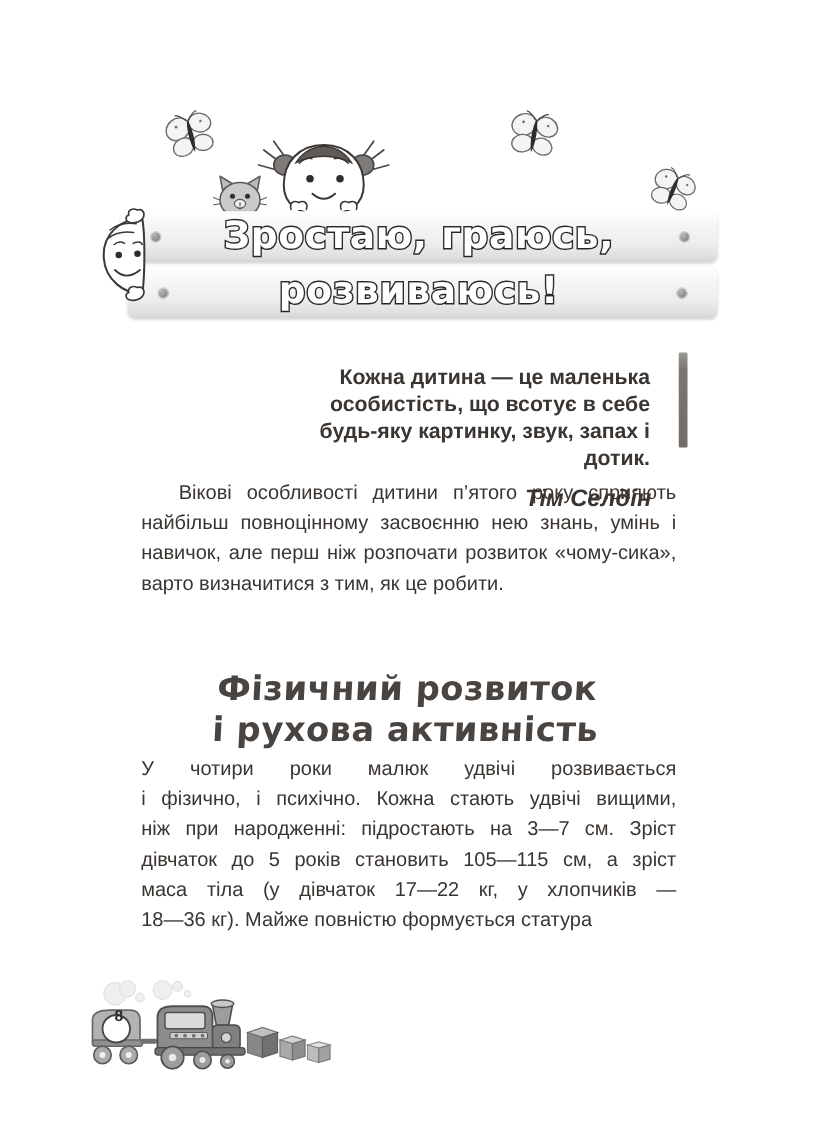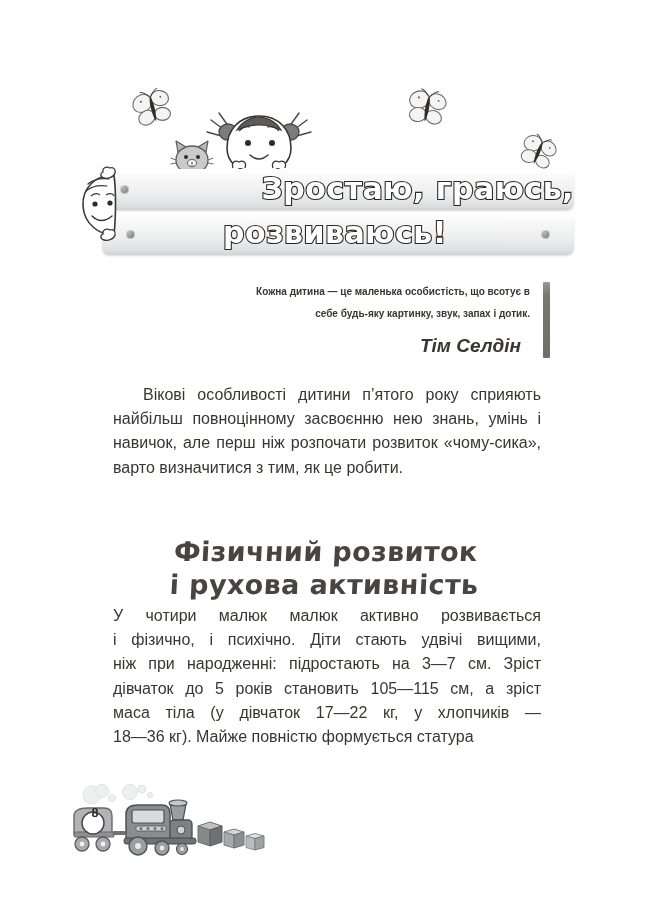--- a/index.html
+++ b/index.html
@@ -125,21 +125,21 @@
     font-size: 30px;
     line-height: 44px;
     letter-spacing: 0.5px;
     color: #ffffff;
     -webkit-text-stroke: 2.2px #2e2a27;
     paint-order: stroke fill;
     text-shadow:
       0 1px 0 rgba(0,0,0,0.12);
     pointer-events: none;
   }
-  .sign-title .l1 { display: block; text-align: right; }
+  .sign-title .l1 { display: block; }
   .sign-title .l2 { display: block; }
 
   
   .quote-block {
     position: absolute;
     left: 230px;
     top: 279px;
     width: 320px;
     padding-right: 18px;
     box-sizing: border-box;
@@ -150,24 +150,24 @@
     right: 0px;
     top: 3px;
     width: 7px;
     height: 76px;
     background: linear-gradient(180deg, #9b9792 0%, #7a7571 18%, #726d69 100%);
     border-radius: 1px;
   }
   .quote-text {
     font-family: "Liberation Sans", sans-serif;
     font-weight: 700;
-    font-size: 10px;
+    font-size: 17px;
     line-height: 21.5px;
     color: #3a3531;
-    margin: 2px;
+    margin: 12px;
   }
   .quote-author {
     font-family: "Liberation Sans", sans-serif;
     font-weight: 700;
     font-style: italic;
     font-size: 19px;
     line-height: 21px;
     color: #3a3531;
     margin: 11px;
   }
@@ -375,22 +375,22 @@
   </div>
 
   <p class="body-para para-intro">Вікові особливості дитини п’ятого року сприяють найбільш повноцінному засвоєнню нею знань, умінь і навичок, але перш ніж розпочати розвиток «чому-сика», варто визначитися з тим, як це робити.</p>
 
   <h2 class="section-heading">
     <span>Фізичний розвиток</span>
     <span>і рухова активність</span>
   </h2>
 
   <div class="body-para para-main">
-    <span class="jline jline-first">У чотири малюк малюк активно розвивається</span>
-    <span class="jline">і фізично, і психічно. Діти стають удвічі вищими,</span>
+    <span class="jline jline-first">У чотири роки малюк удвічі розвивається</span>
+    <span class="jline">і фізично, і психічно. Кожна стають удвічі вищими,</span>
     <span class="jline">ніж при народженні: підростають на 3—7 см. Зріст</span>
     <span class="jline">дівчаток до 5 років становить 105—115 см, а зріст</span>
     <span class="jline">маса тіла (у дівчаток 17—22 кг, у хлопчиків —</span>
     <span class="jline jline-last">18—36 кг). Майже повністю формується статура</span>
   </div>
 
   <div class="footer-train">
     <svg viewBox="0 0 210 80" xmlns="http://www.w3.org/2000/svg">
 
       <g fill="#eeefef" stroke="#dcdddd" stroke-width="0.8">

